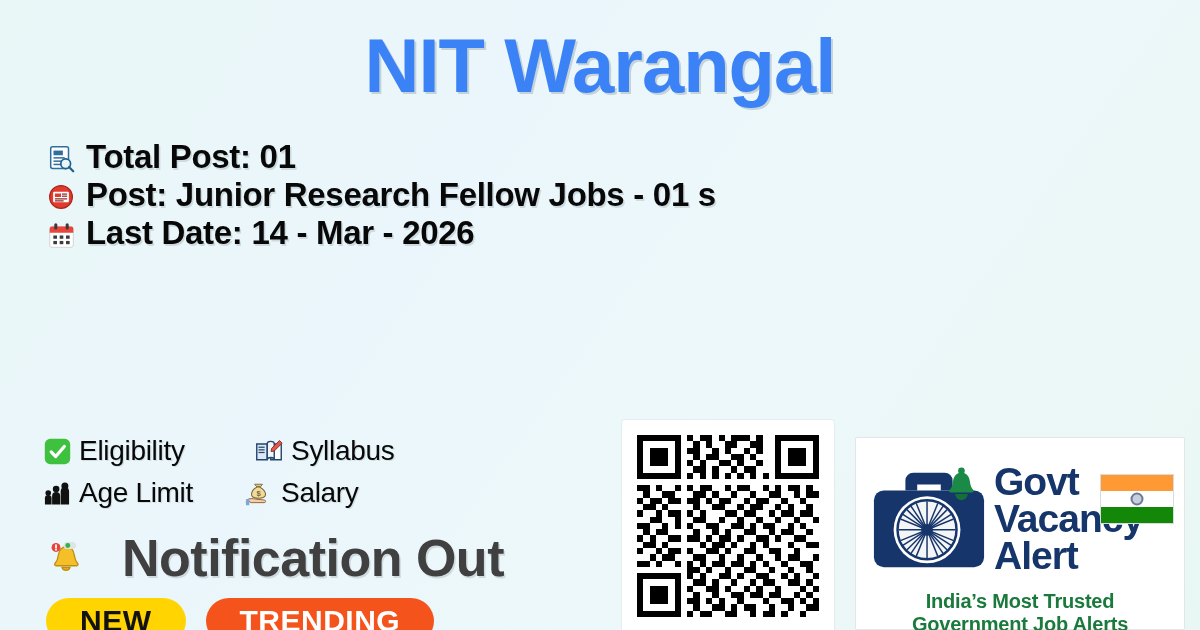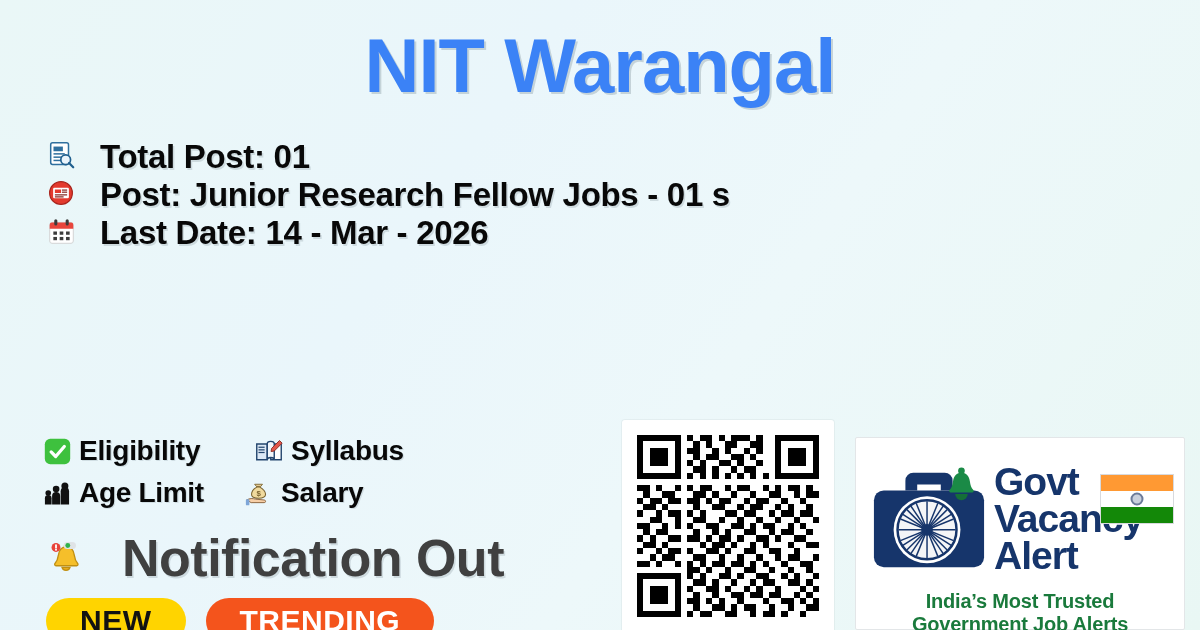--- a/index.html
+++ b/index.html
@@ -14,21 +14,21 @@
   .title{
     position:absolute; top:20px; left:0; width:1200px;
     text-align:center;
     font-size:76px; font-weight:bold; letter-spacing:-1px;
     color:#3b82f6; line-height:92px;
     text-shadow:2px 2px 0 rgba(110,130,140,.30);
   }
 
   
   .info-block{ position:absolute; left:44px; top:138px; }
-  .info-row{ display:flex; align-items:flex-start; height:38px;gap:14px; }
+  .info-row{ display:flex; align-items:flex-end; height:38px; }
   .info-ico{
     width:34px; height:34px; flex:0 0 34px;
     display:flex; align-items:center; justify-content:center;
     margin-right:8px;
   }
   .info-txt{
     font-size:33px; font-weight:bold; color:#080808;
     letter-spacing:-.3px; white-space:nowrap;
     text-shadow:1.5px 1.5px 0 rgba(120,135,145,.25);
   }
@@ -36,21 +36,21 @@
   
   .features{ position:absolute; left:42px; top:430px; width:640px; }
   .feat-row{ display:flex; align-items:center; height:42px; }
   .feat{ display:flex; align-items:center; }
   .feat-ico{
     width:30px; height:30px; flex:0 0 30px;
     display:flex; align-items:center; justify-content:center;
     margin-right:7px;
   }
   .feat-txt{
-    font-size:28px; font-weight:bold; color:#080808;
+    font-size:28px; font-weight:normal; color:#080808;
     letter-spacing:-.3px; white-space:nowrap;
     text-shadow:1.2px 1.2px 0 rgba(120,135,145,.22);
   }
   .fcol1{ width:212px; } .fcol2{ width:202px; }
 
   
   .notify{ position:absolute; left:44px; top:528px; display:flex; align-items:center; }
   .notify-ico{ width:44px; height:44px; margin-right:10px;
                display:flex; align-items:center; justify-content:center; }
   .notify-txt{

